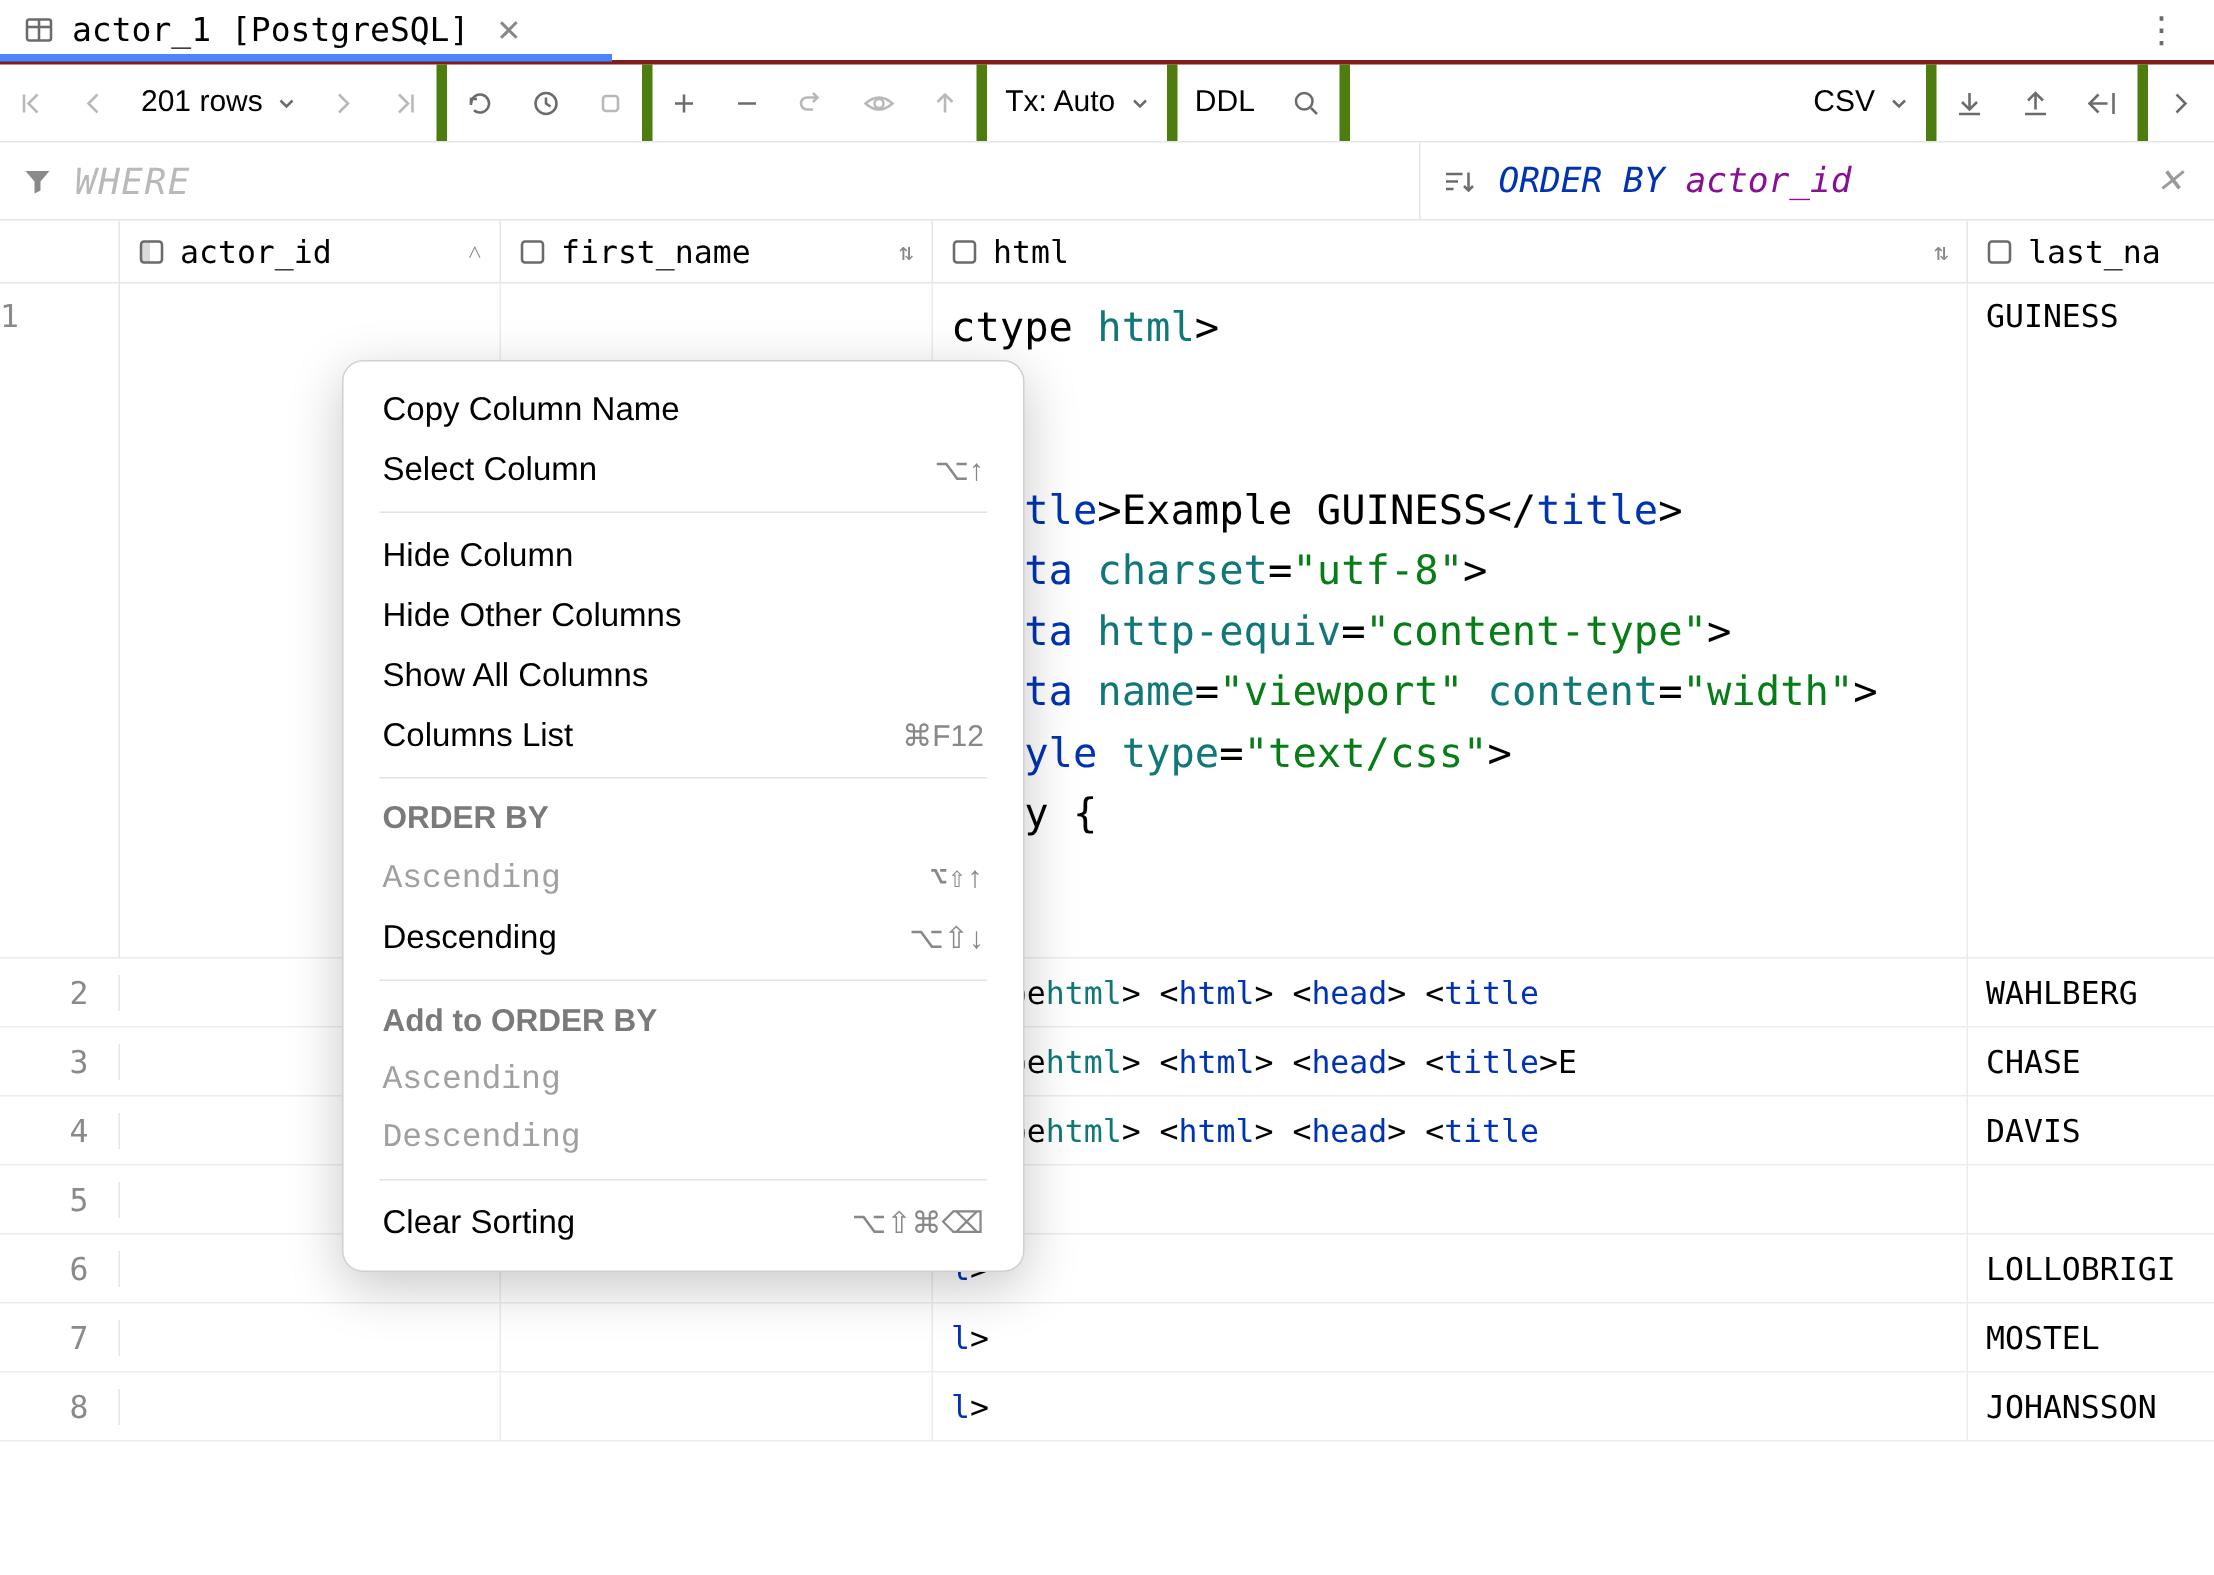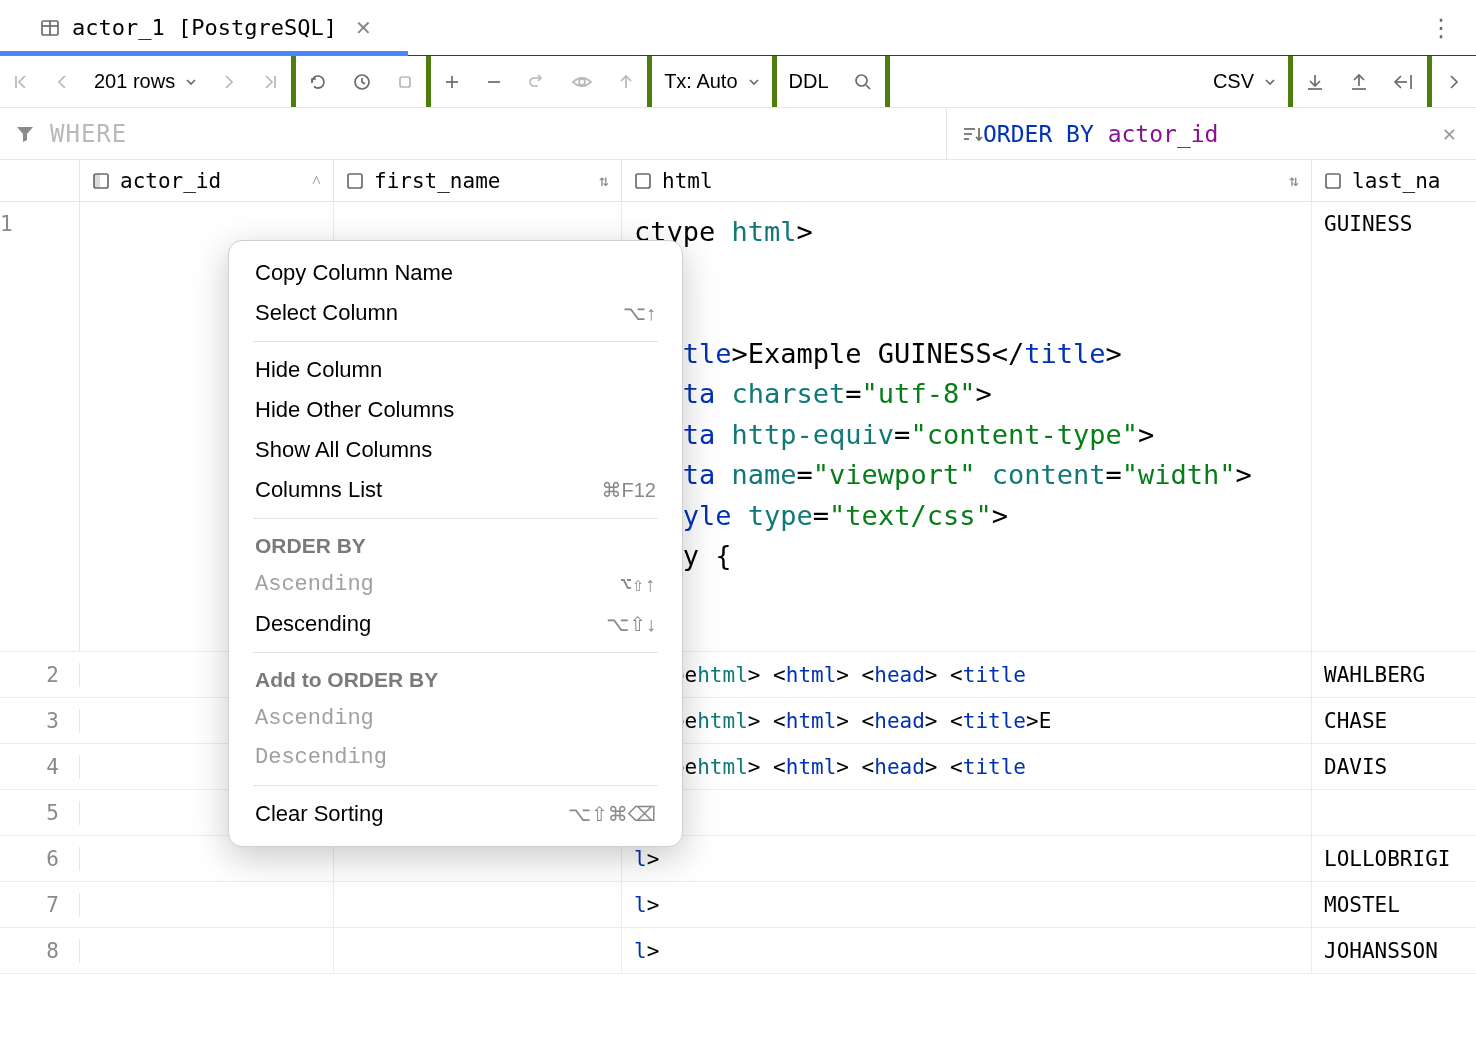--- a/index.html
+++ b/index.html
@@ -8,24 +8,23 @@
   height: 1050px;
   font-family: -apple-system, BlinkMacSystemFont, "Segoe UI", sans-serif;
   background: #fff;
   color: #000;
   overflow: hidden;
 }
 .mono { font-family: "SF Mono", Menlo, Consolas, monospace; }
 .tabbar {
   display: flex;
   align-items: center;
-  height: 56px;
-  border-bottom: 1px solid #7f1d1d;
+  height: 43px;
+  border-bottom: 3px solid #7f1d1d;
   position: relative;
-  padding-left: 24px;
 }
 .tab {
   display: flex;
   align-items: center;
   height: 100%;
   padding: 0 16px;
   gap: 12px;
   font-size: 22px;
 }
 .tab-underline {
@@ -49,51 +48,53 @@
   align-items: center;
   height: 52px;
   border-bottom: 1px solid #e6e6e6;
   gap: 0;
   font-size: 20px;
 }
 .tb-group {
   display: flex;
   align-items: center;
   height: 100%;
-  border-right: 5px solid #4d7c0f;
+  border-right: 7px solid #4d7c0f;
 }
 .tb-btn {
   display: flex;
   align-items: center;
   justify-content: center;
   height: 100%;
   padding: 0 12px;
   color: #6b6b6b;
   cursor: default;
 }
 .tb-btn.txt { color: #000; gap: 10px; font-size: 20px; }
 .tb-btn.disabled { color: #b8b8b8; }
 .filterbar {
   display: flex;
   align-items: center;
   height: 52px;
   border-bottom: 1px solid #e6e6e6;
+  font-style: italic;
 }
 .where-side {
   flex: 1;
   display: flex;
   align-items: center;
   gap: 14px;
   padding: 0 14px;
   height: 100%;
 }
 .where-text { color: #b9b9b9; font-size: 24px; letter-spacing: 1px; }
 .order-side {
   display: flex;
   align-items: center;
+  gap: 16px;
   padding: 0 14px;
   height: 100%;
   border-left: 1px solid #e6e6e6;
   width: 530px;
 }
 .order-by-kw { color: #0033b3; }
 .order-by-col { color: #871094; }
 .close-x { color: #9a9a9a; font-size: 22px; margin-left: auto; padding: 0 6px;}
 .colhead {
   display: flex;

